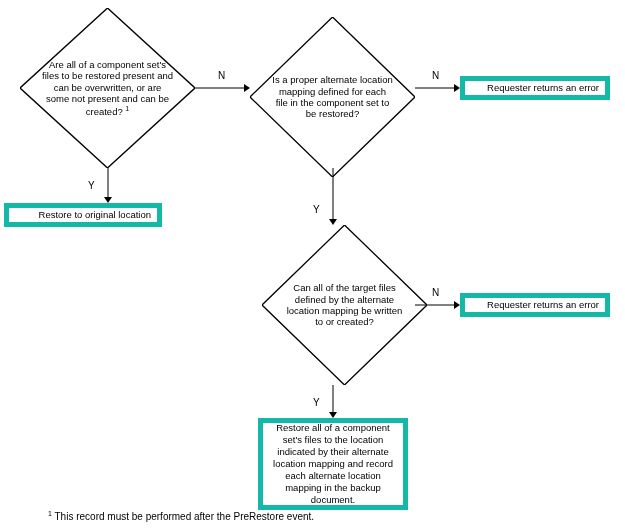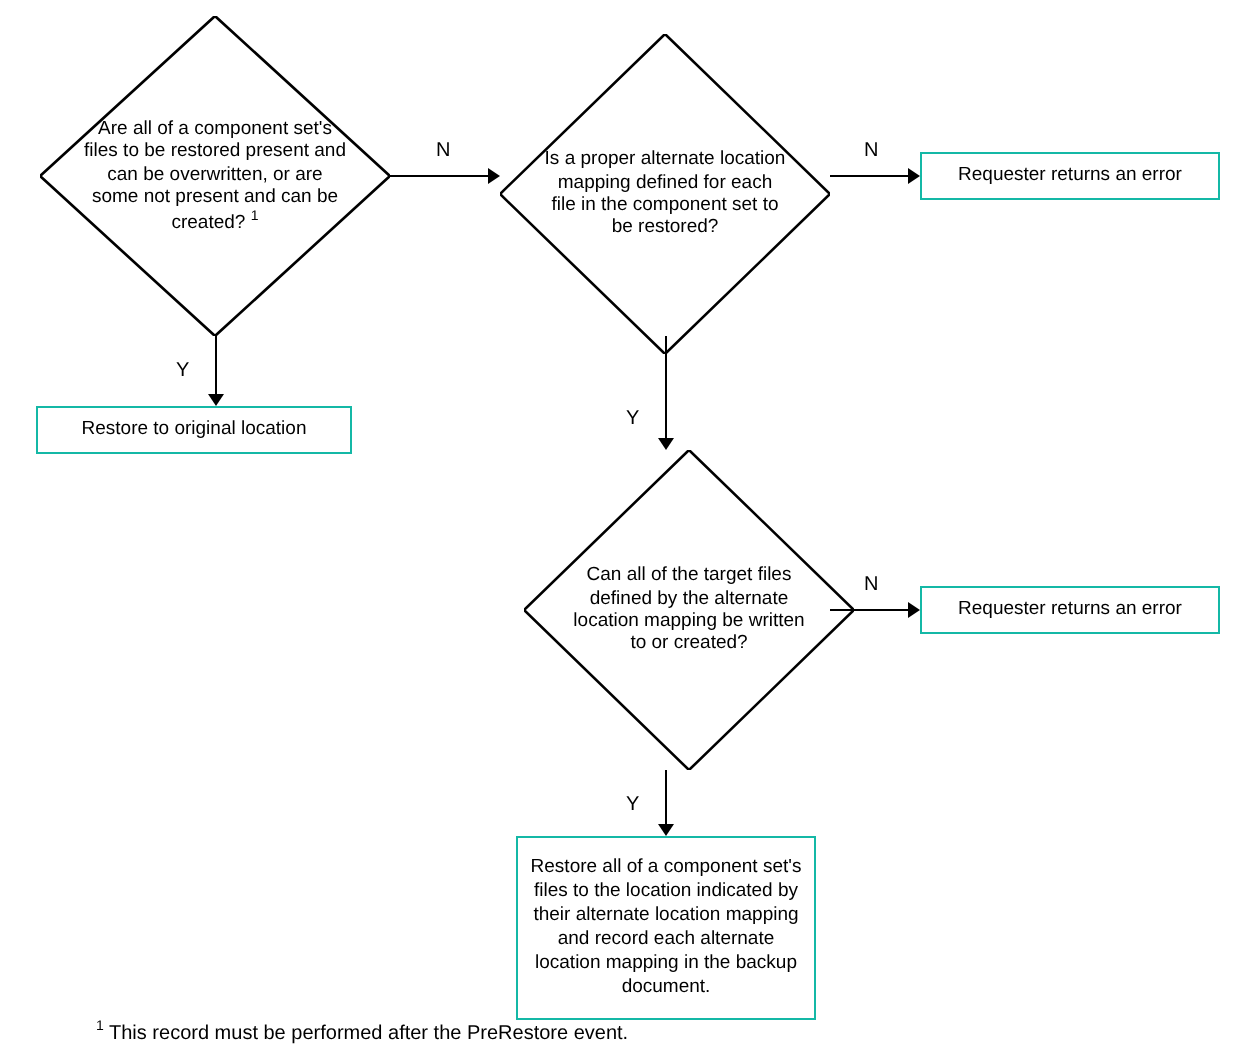--- a/index.html
+++ b/index.html
@@ -1,20 +1,20 @@
 <!DOCTYPE html>
 <html><head>
 <meta charset="utf-8">
 <style>
   html,body{margin:0;padding:0;width:625px;height:532px;background:#fff;font-family:Arial,Helvetica,sans-serif;font-size:9.5px;color:#000;overflow:hidden}
   .canvas{position:relative;width:625px;height:532px}
   .diamond{position:absolute;text-align:center;display:flex;align-items:center;justify-content:center;line-height:1.2}
   .diamond svg{position:absolute;left:0;top:0;width:100%;height:100%}
   .diamond .txt{position:relative;padding:0 22px;z-index:1}
-  .box{position:absolute;border:1px solid #14b8a6;text-align:center;display:flex;align-items:center;justify-content:center;line-height:1.25;padding:4px 6px;box-sizing:border-box}
+  .box{position:absolute;border:5px solid #14b8a6;text-align:center;display:flex;align-items:center;justify-content:flex-end;line-height:1.25;padding:4px 6px;box-sizing:border-box}
   .lbl{position:absolute;font-size:10px}
   .arrow{position:absolute;}
   .footnote{position:absolute;left:48px;bottom:10px;font-size:10px}
   .sup{font-size:7px;vertical-align:super}
 </style>
 </head>
 <body>
 
 <div class="canvas">
 
@@ -32,21 +32,21 @@
     <div class="txt">Is a proper alternate location mapping defined for each file in the component set to be restored?</div>
   </div>
 
   <div class="diamond" style="left:262px;top:225px;width:165px;height:160px">
     <svg viewBox="0 0 100 100" preserveAspectRatio="none">
         <polygon points="50,0 100,50 50,100 0,50" fill="#fff" stroke="#000" stroke-width="0.8"></polygon>
       </svg>
     <div class="txt">Can all of the target files defined by the alternate location mapping be written to or created?</div>
   </div>
 
-  <div class="box" style="left:18px;top:203px;width:158px;height:24px">
+  <div class="box" style="left:4px;top:203px;width:158px;height:24px">
     <span>Restore to original location</span>
   </div>
 
   <div class="box" style="left:460px;top:76px;width:150px;height:24px">
     <span>Requester returns an error</span>
   </div>
 
   <div class="box" style="left:460px;top:293px;width:150px;height:24px">
     <span>Requester returns an error</span>
   </div>

